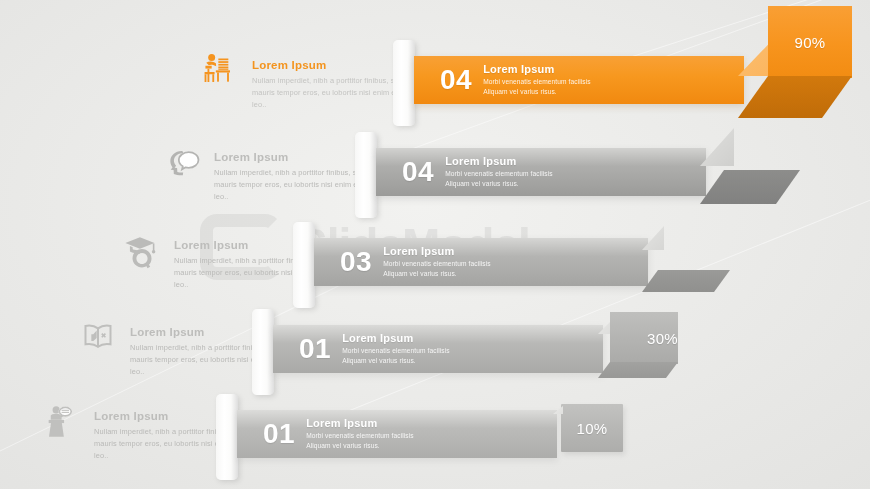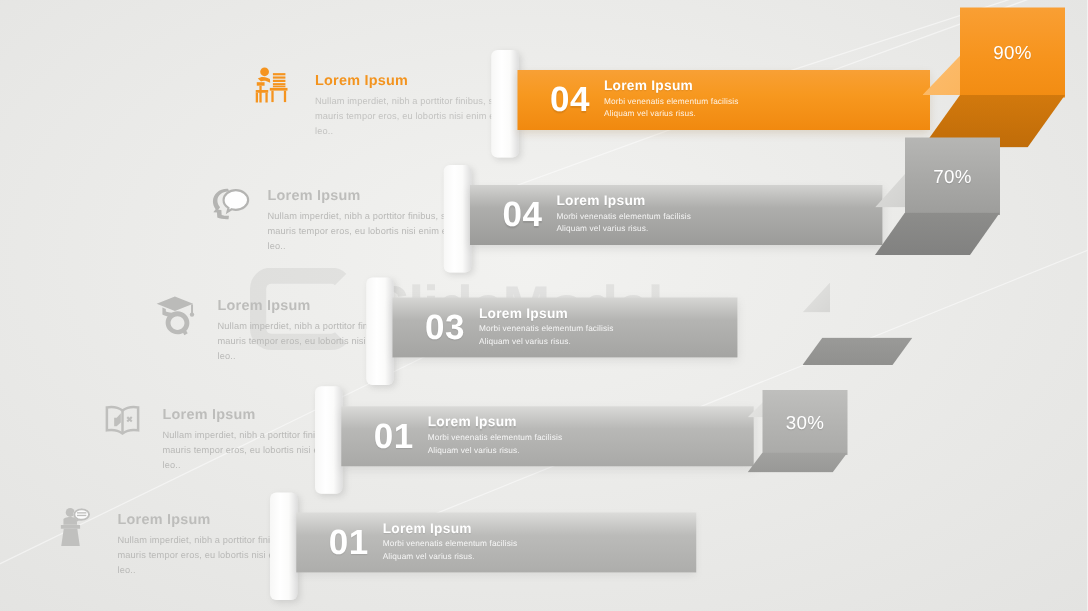--- a/index.html
+++ b/index.html
@@ -171,24 +171,20 @@
       <div class="bar-h">Lorem Ipsum</div>
       <div class="bar-p">Morbi venenatis elementum facilisis</div>
       <div class="bar-p" style="margin-top:0">Aliquam vel varius risus.</div>
     </div>
   </div>
 
   <div class="cube" style="left:700px; top:-8px; width:120px; height:100px">
     <div class="cube-top" style="left:0; top:18px; width:34px; height:38px;
                 background:linear-gradient(135deg,#e0e0de 0%,#cfcfcd 100%);
                 clip-path:polygon(0 38px,34px 0,34px 38px,0 100%);"></div>
-    <div class="cube-front" style="left:24px; top:0; width:76px; height:62px;
-                background:linear-gradient(180deg,#b6b6b4 0%,#a8a8a6 55%,#9d9d9b 100%);">
-      <span class="cube-pct">70%</span>
-    </div>
     <div class="cube-bot" style="left:0; top:60px; width:100px; height:34px;
                 background:linear-gradient(180deg,#8d8d8b 0%,#818180 100%);
                 clip-path:polygon(24px 0,100px 0,76px 34px,0 34px);
                 filter:drop-shadow(2px 3px 6px rgba(110,110,110,.25));"></div>
   </div>
 </div>
 
 <div class="row" style="top:208px">
 
   <div class="icon" style="left:122px; top:24px">
@@ -203,21 +199,21 @@
     </svg>
   </div>
 
   <div class="caption" style="left:174px; top:31px">
     <div class="cap-title" style="color:#bdbdbb">Lorem Ipsum</div>
     <div class="cap-body">Nullam imperdiet, nibh a porttitor finibus, sapien mauris tempor eros, eu lobortis nisi enim eleifend leo..</div>
   </div>
 
   <div class="tab" style="left:293px; top:14px"></div>
 
-  <div class="bar" style="left:314px; top:30px; width:276px">
+  <div class="bar" style="left:314px; top:30px; width:334px">
     <div class="bar-face" style="background:linear-gradient(180deg,#d6d6d4 0%,#b4b4b2 38%,#a4a4a2 100%);
                 box-shadow:0 3px 7px rgba(120,120,120,.18);"></div>
     <div class="bar-num">03</div>
     <div class="bar-txt">
       <div class="bar-h">Lorem Ipsum</div>
       <div class="bar-p">Morbi venenatis elementum facilisis</div>
       <div class="bar-p" style="margin-top:0">Aliquam vel varius risus.</div>
     </div>
   </div>
 
@@ -263,21 +259,21 @@
       <div class="bar-p">Morbi venenatis elementum facilisis</div>
       <div class="bar-p" style="margin-top:0">Aliquam vel varius risus.</div>
     </div>
   </div>
 
   <div class="cube" style="left:598px; top:16px; width:94px; height:70px">
     <div class="cube-top" style="left:0; top:6px; width:16px; height:16px;
                 background:linear-gradient(135deg,#e7e7e5 0%,#dcdcda 100%);
                 clip-path:polygon(0 16px,16px 0,16px 16px,0 100%);"></div>
     <div class="cube-front" style="left:12px; top:0; width:68px; height:52px;
-                background:linear-gradient(180deg,#bfbfbd 0%,#b3b3b1 55%,#aaaaa8 100%);">
+                background:linear-gradient(180deg,#bfbfbd 0%,#b3b3b1 55%,#aaaaa8 100%);justify-content:flex-end;">
       <span class="cube-pct">30%</span>
     </div>
     <div class="cube-bot" style="left:0; top:50px; width:80px; height:16px;
                 background:linear-gradient(180deg,#a2a2a0 0%,#989896 100%);
                 clip-path:polygon(12px 0,80px 0,68px 16px,0 16px);
                 filter:drop-shadow(2px 3px 5px rgba(115,115,115,.18));"></div>
   </div>
 </div>
 
 <div class="row" style="top:382px">
@@ -308,13 +304,23 @@
     <div class="bar-face" style="background:linear-gradient(180deg,#dcdcda 0%,#bbbbb9 38%,#adadab 100%);
                 box-shadow:0 3px 6px rgba(130,130,130,.14);"></div>
     <div class="bar-num">01</div>
     <div class="bar-txt">
       <div class="bar-h">Lorem Ipsum</div>
       <div class="bar-p">Morbi venenatis elementum facilisis</div>
       <div class="bar-p" style="margin-top:0">Aliquam vel varius risus.</div>
     </div>
   </div>
 
+  <div class="cube" style="left:553px; top:22px; width:84px; height:60px">
+    <div class="cube-front" style="left:8px; top:0; width:62px; height:48px; border-radius:1px;
+                background:linear-gradient(180deg,#c2c2c0 0%,#b6b6b4 55%,#adadab 100%);
+                box-shadow:2px 3px 5px rgba(120,120,120,.16);">
+      <span class="cube-pct">10%</span>
+    </div>
+    <div class="cube-top" style="left:0; top:2px; width:10px; height:8px;
+                background:linear-gradient(135deg,#eaeae8 0%,#e0e0de 100%);
+                clip-path:polygon(0 8px,10px 0,10px 8px,0 100%);"></div>
+  </div>
 </div>
 
 </body></html>

